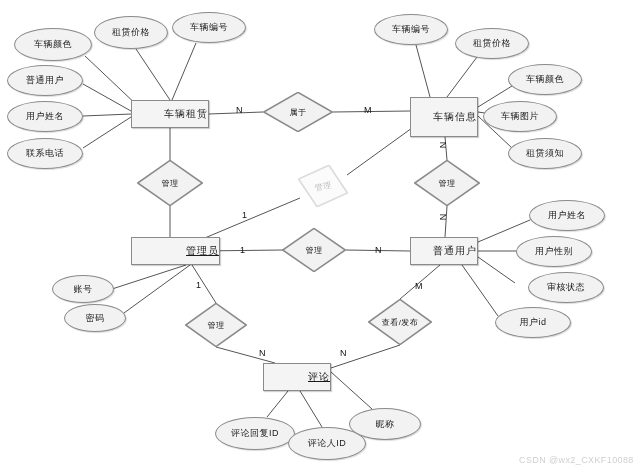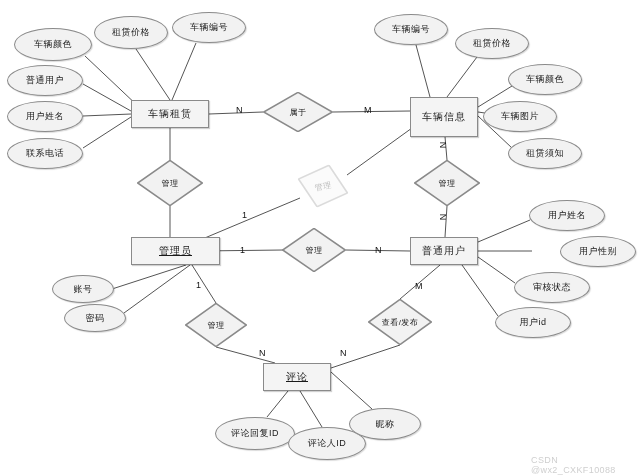--- a/index.html
+++ b/index.html
@@ -3,21 +3,21 @@
 <meta charset="utf-8">
 <style>
   html,body{margin:0;padding:0;background:#ffffff;}
   body{width:643px;height:475px;overflow:hidden;
        font-family:"Liberation Sans","DejaVu Sans",sans-serif;}
   #canvas{position:relative;width:643px;height:475px;}
   svg.layer{position:absolute;left:0;top:0;width:643px;height:475px;}
   .node{position:absolute;display:flex;align-items:center;justify-content:center;
         text-align:center;box-sizing:border-box;color:#1a1a1a;}
   .entity{border:1px solid #8a8a8a;background:#f4f4f4;font-size:10px;
-          letter-spacing:1px;box-shadow:1px 1px 1px rgba(0,0,0,.18);}
+          letter-spacing:1px;box-shadow:1px 1px 1px rgba(0,0,0,.18);justify-content:flex-end;}
   .attr{border:1px solid #8a8a8a;background:#f2f2f2;border-radius:50%;
         font-size:9px;letter-spacing:.5px;box-shadow:1px 1px 1px rgba(0,0,0,.15);}
   .rel{font-size:8px;letter-spacing:.5px;color:#111;}
   .rel .dwrap{position:absolute;left:0;top:0;width:100%;height:100%;}
   .rel .dlabel{position:relative;z-index:2;}
   .card{position:absolute;font-size:9px;color:#111;
         font-family:"Liberation Sans",sans-serif;}
   .faint{opacity:.30;}
   .rot-n90{transform:rotate(-90deg);}
   .watermark{position:absolute;font-size:9px;color:#cfcfcf;letter-spacing:.4px;}
@@ -129,24 +129,24 @@
       </div>
       <div class="node attr" style="left: 52px; top: 275px; width: 62px; height: 28px;">
         <span>账号</span>
       </div>
       <div class="node attr" style="left: 64px; top: 304px; width: 62px; height: 28px;">
         <span>密码</span>
       </div>
       <div class="node attr" style="left: 529px; top: 200px; width: 76px; height: 31px;">
         <span>用户姓名</span>
       </div>
-      <div class="node attr" style="left: 560px; top: 236px; width: 76px; height: 31px;">
+      <div class="node attr" style="left: 516px; top: 236px; width: 76px; height: 31px;">
         <span>用户性别</span>
       </div>
-      <div class="node attr" style="left: 514px; top: 272px; width: 76px; height: 31px; font-family: Liberation Serif, serif;">
+      <div class="node attr" style="left: 528px; top: 272px; width: 76px; height: 31px; font-family: Liberation Serif, serif;">
         <span>审核状态</span>
       </div>
       <div class="node attr" style="left: 495px; top: 307px; width: 76px; height: 31px;">
         <span>用户id</span>
       </div>
       <div class="node attr" style="left: 215px; top: 417px; width: 80px; height: 33px;">
         <span>评论回复ID</span>
       </div>
       <div class="node attr" style="left: 288px; top: 427px; width: 78px; height: 33px;">
         <span>评论人ID</span>
@@ -202,14 +202,14 @@
       <span class="card rot-n90" style="left: 440px; top: 212px;">N</span>
       <span class="card" style="left: 242px; top: 210px;">1</span>
       <span class="card" style="left: 240px; top: 245px;">1</span>
       <span class="card" style="left: 375px; top: 245px;">N</span>
       <span class="card" style="left: 196px; top: 280px;">1</span>
       <span class="card" style="left: 259px; top: 348px;">N</span>
       <span class="card" style="left: 415px; top: 281px;">M</span>
       <span class="card" style="left: 340px; top: 348px;">N</span>
     </div>
 
-  <span class="watermark" style="left: 531px; top: 455px;">CSDN @wx2_CXKF10088</span>
+  <span class="watermark" style="left: 519px; top: 455px;">CSDN @wx2_CXKF10088</span>
 </div>
 
 </body></html>

